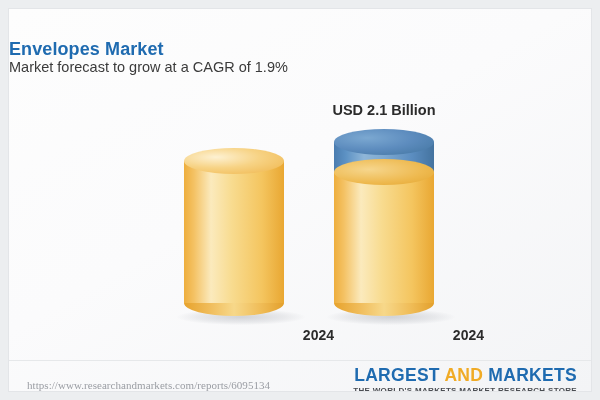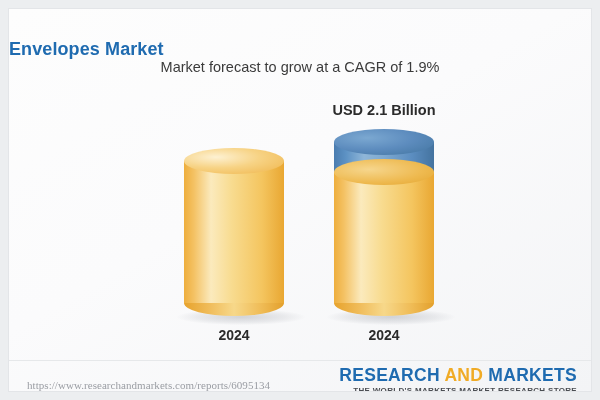--- a/index.html
+++ b/index.html
@@ -36,21 +36,20 @@
     font-size: 18px;
     font-weight: bold;
     color: #1f6bb0;
     letter-spacing: 0.1px;
   }
   #chart-subtitle {
     position: absolute;
     left: 0;
     top: 50px;
     width: 100%;
-    text-align: center;
     font-size: 14.5px;
     color: #3b3b3b;
   }
 
   
   #plot {
     position: absolute;
     left: 0;
     top: 0;
     width: 584px;
@@ -72,21 +71,21 @@
     font-weight: bold;
     color: #2b2b2b;
     white-space: nowrap;
   }
 
   .cat-label {
     position: absolute;
     width: 200px;
     left: 50%;
     margin-left: -100px;
-    text-align: center;
+    text-align: right;
     font-size: 14px;
     font-weight: bold;
     color: #2b2b2b;
   }
 
   
   .cyl {
     position: absolute;
     left: 0;
     width: 100px;
@@ -226,18 +225,18 @@
       </div>
 
       <div class="cat-label" style="top:318px;">2024</div>
     </div>
 
   </div>
 
   <div id="footer">
     <div id="footer-url">https://www.researchandmarkets.com/reports/6095134</div>
     <div id="logo">
-      <div id="logo-main"><span>RESEARCH </span><span class="and">AND</span><span> MARKETS</span></div>
+      <div id="logo-main"><span>LARGEST </span><span class="and">AND</span><span> MARKETS</span></div>
       <div id="logo-tag">THE WORLD'S MARKETS MARKET RESEARCH STORE</div>
     </div>
   </div>
 
 </div>
 
 </body></html>

